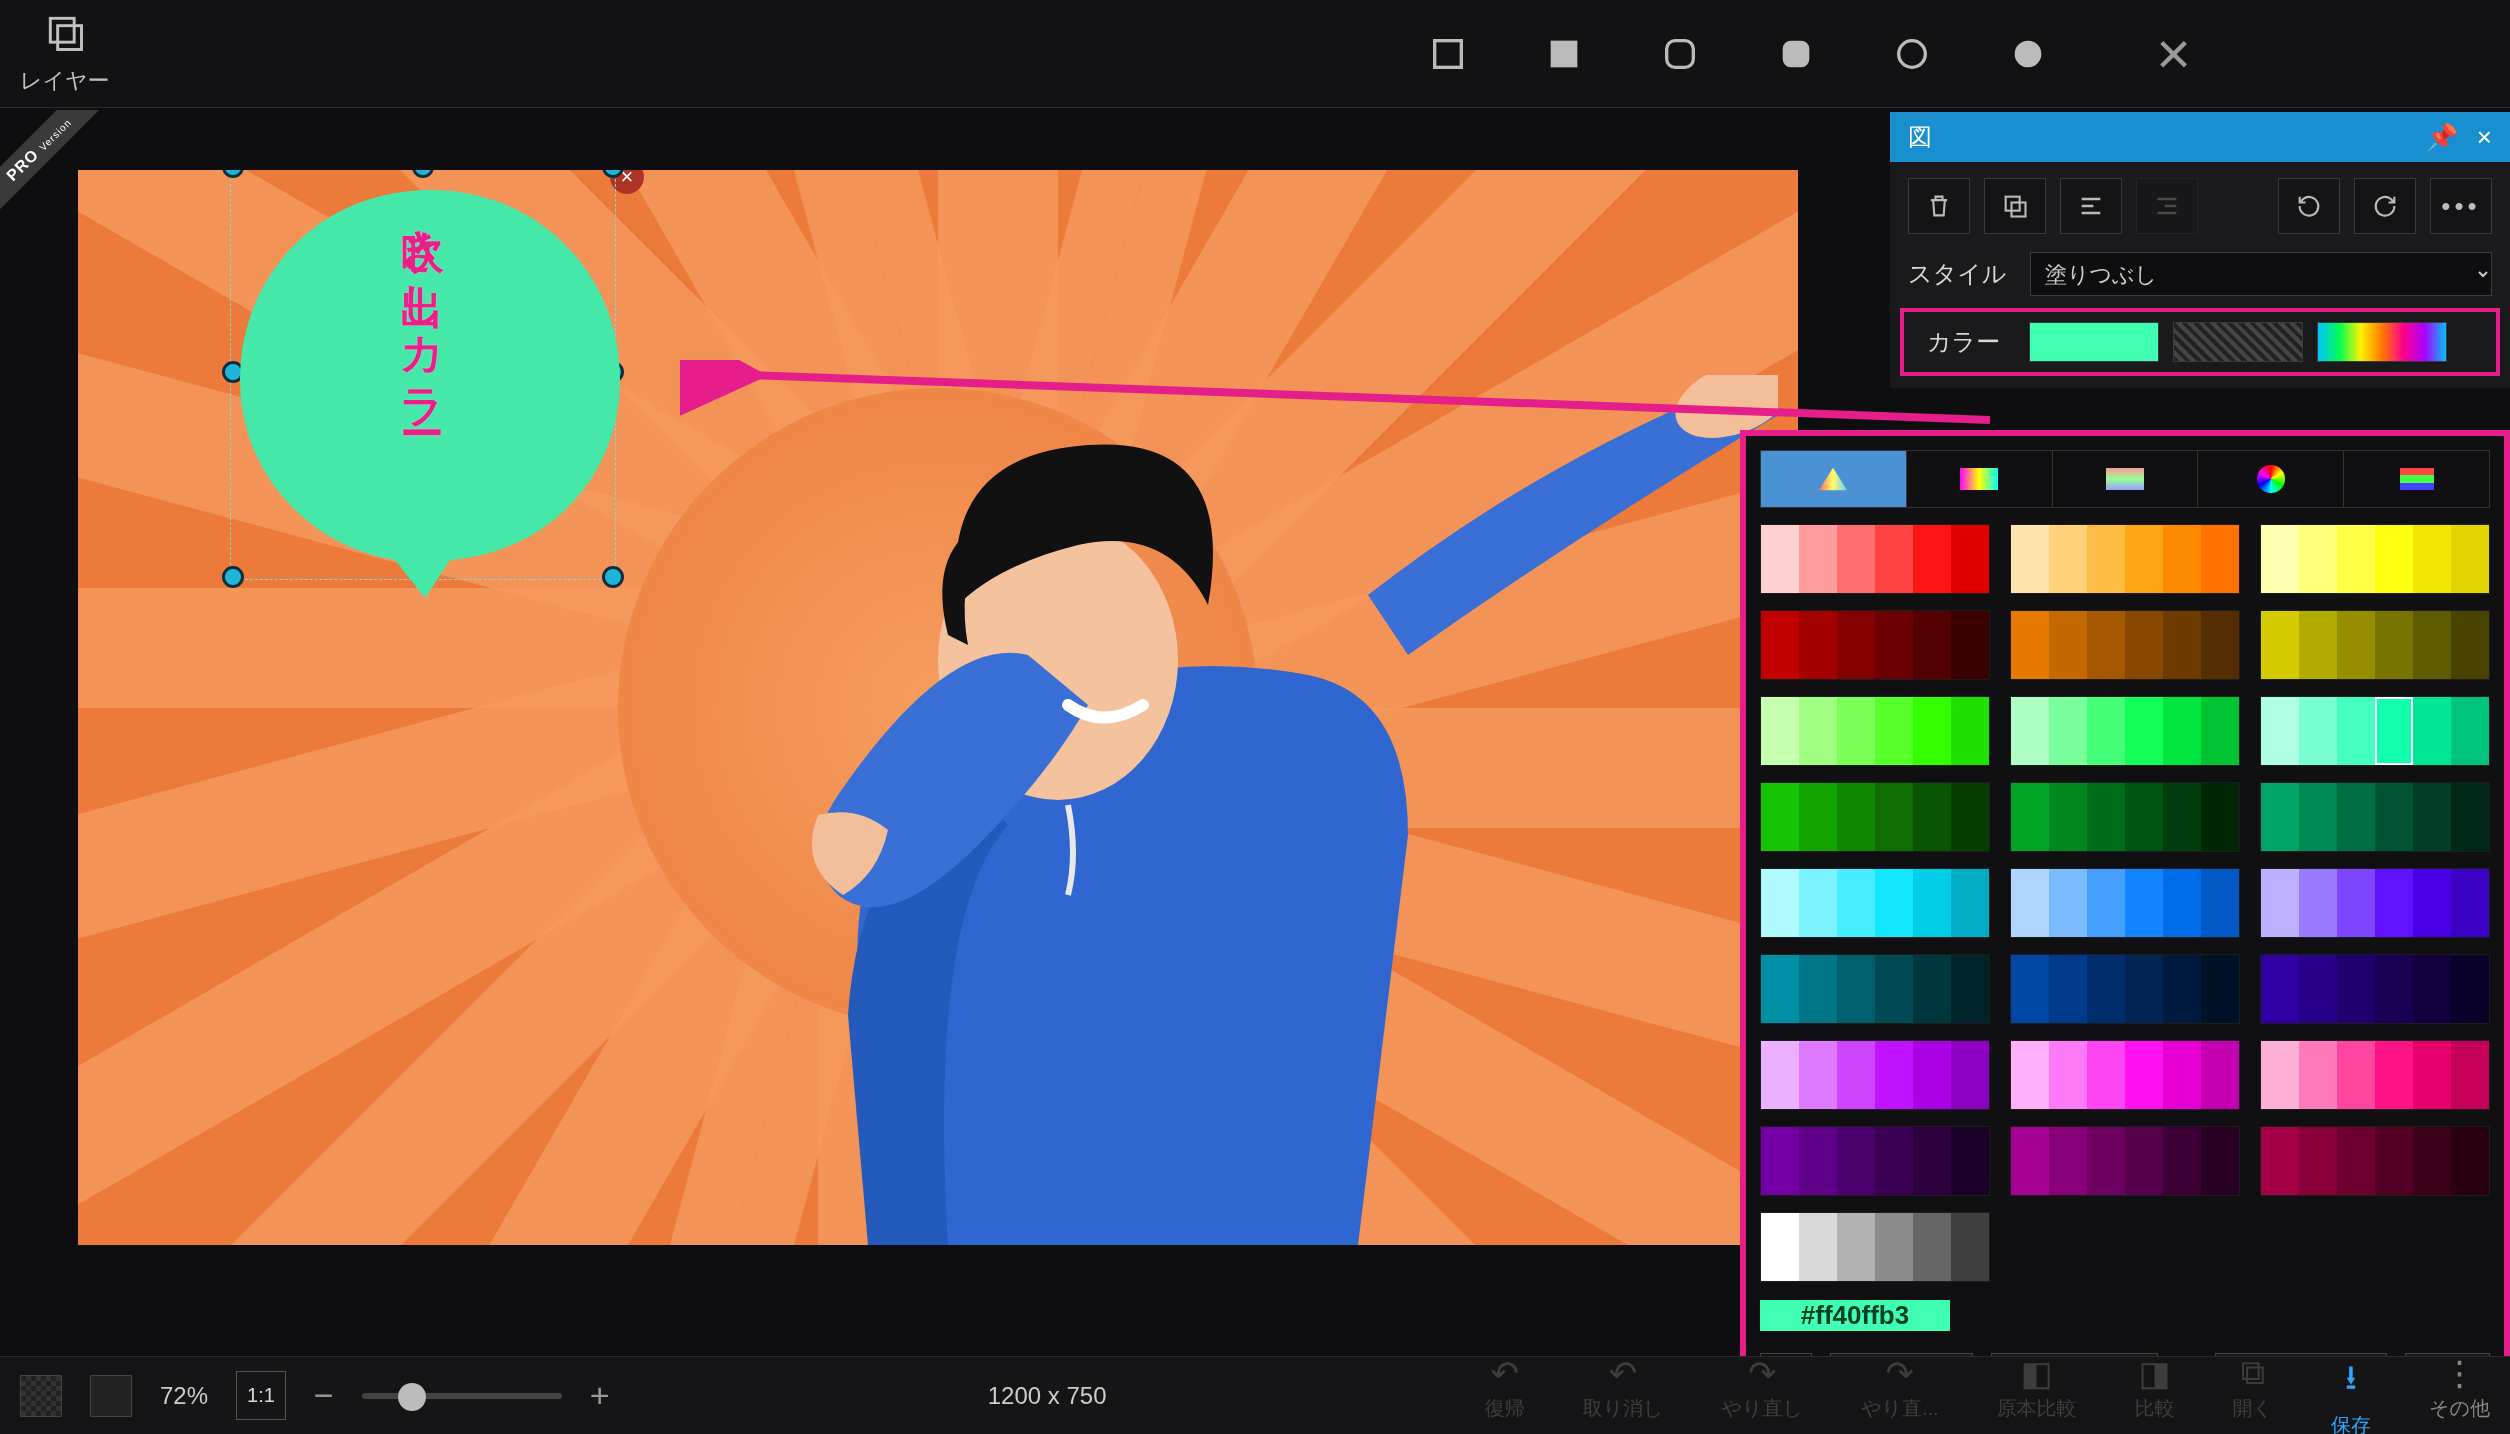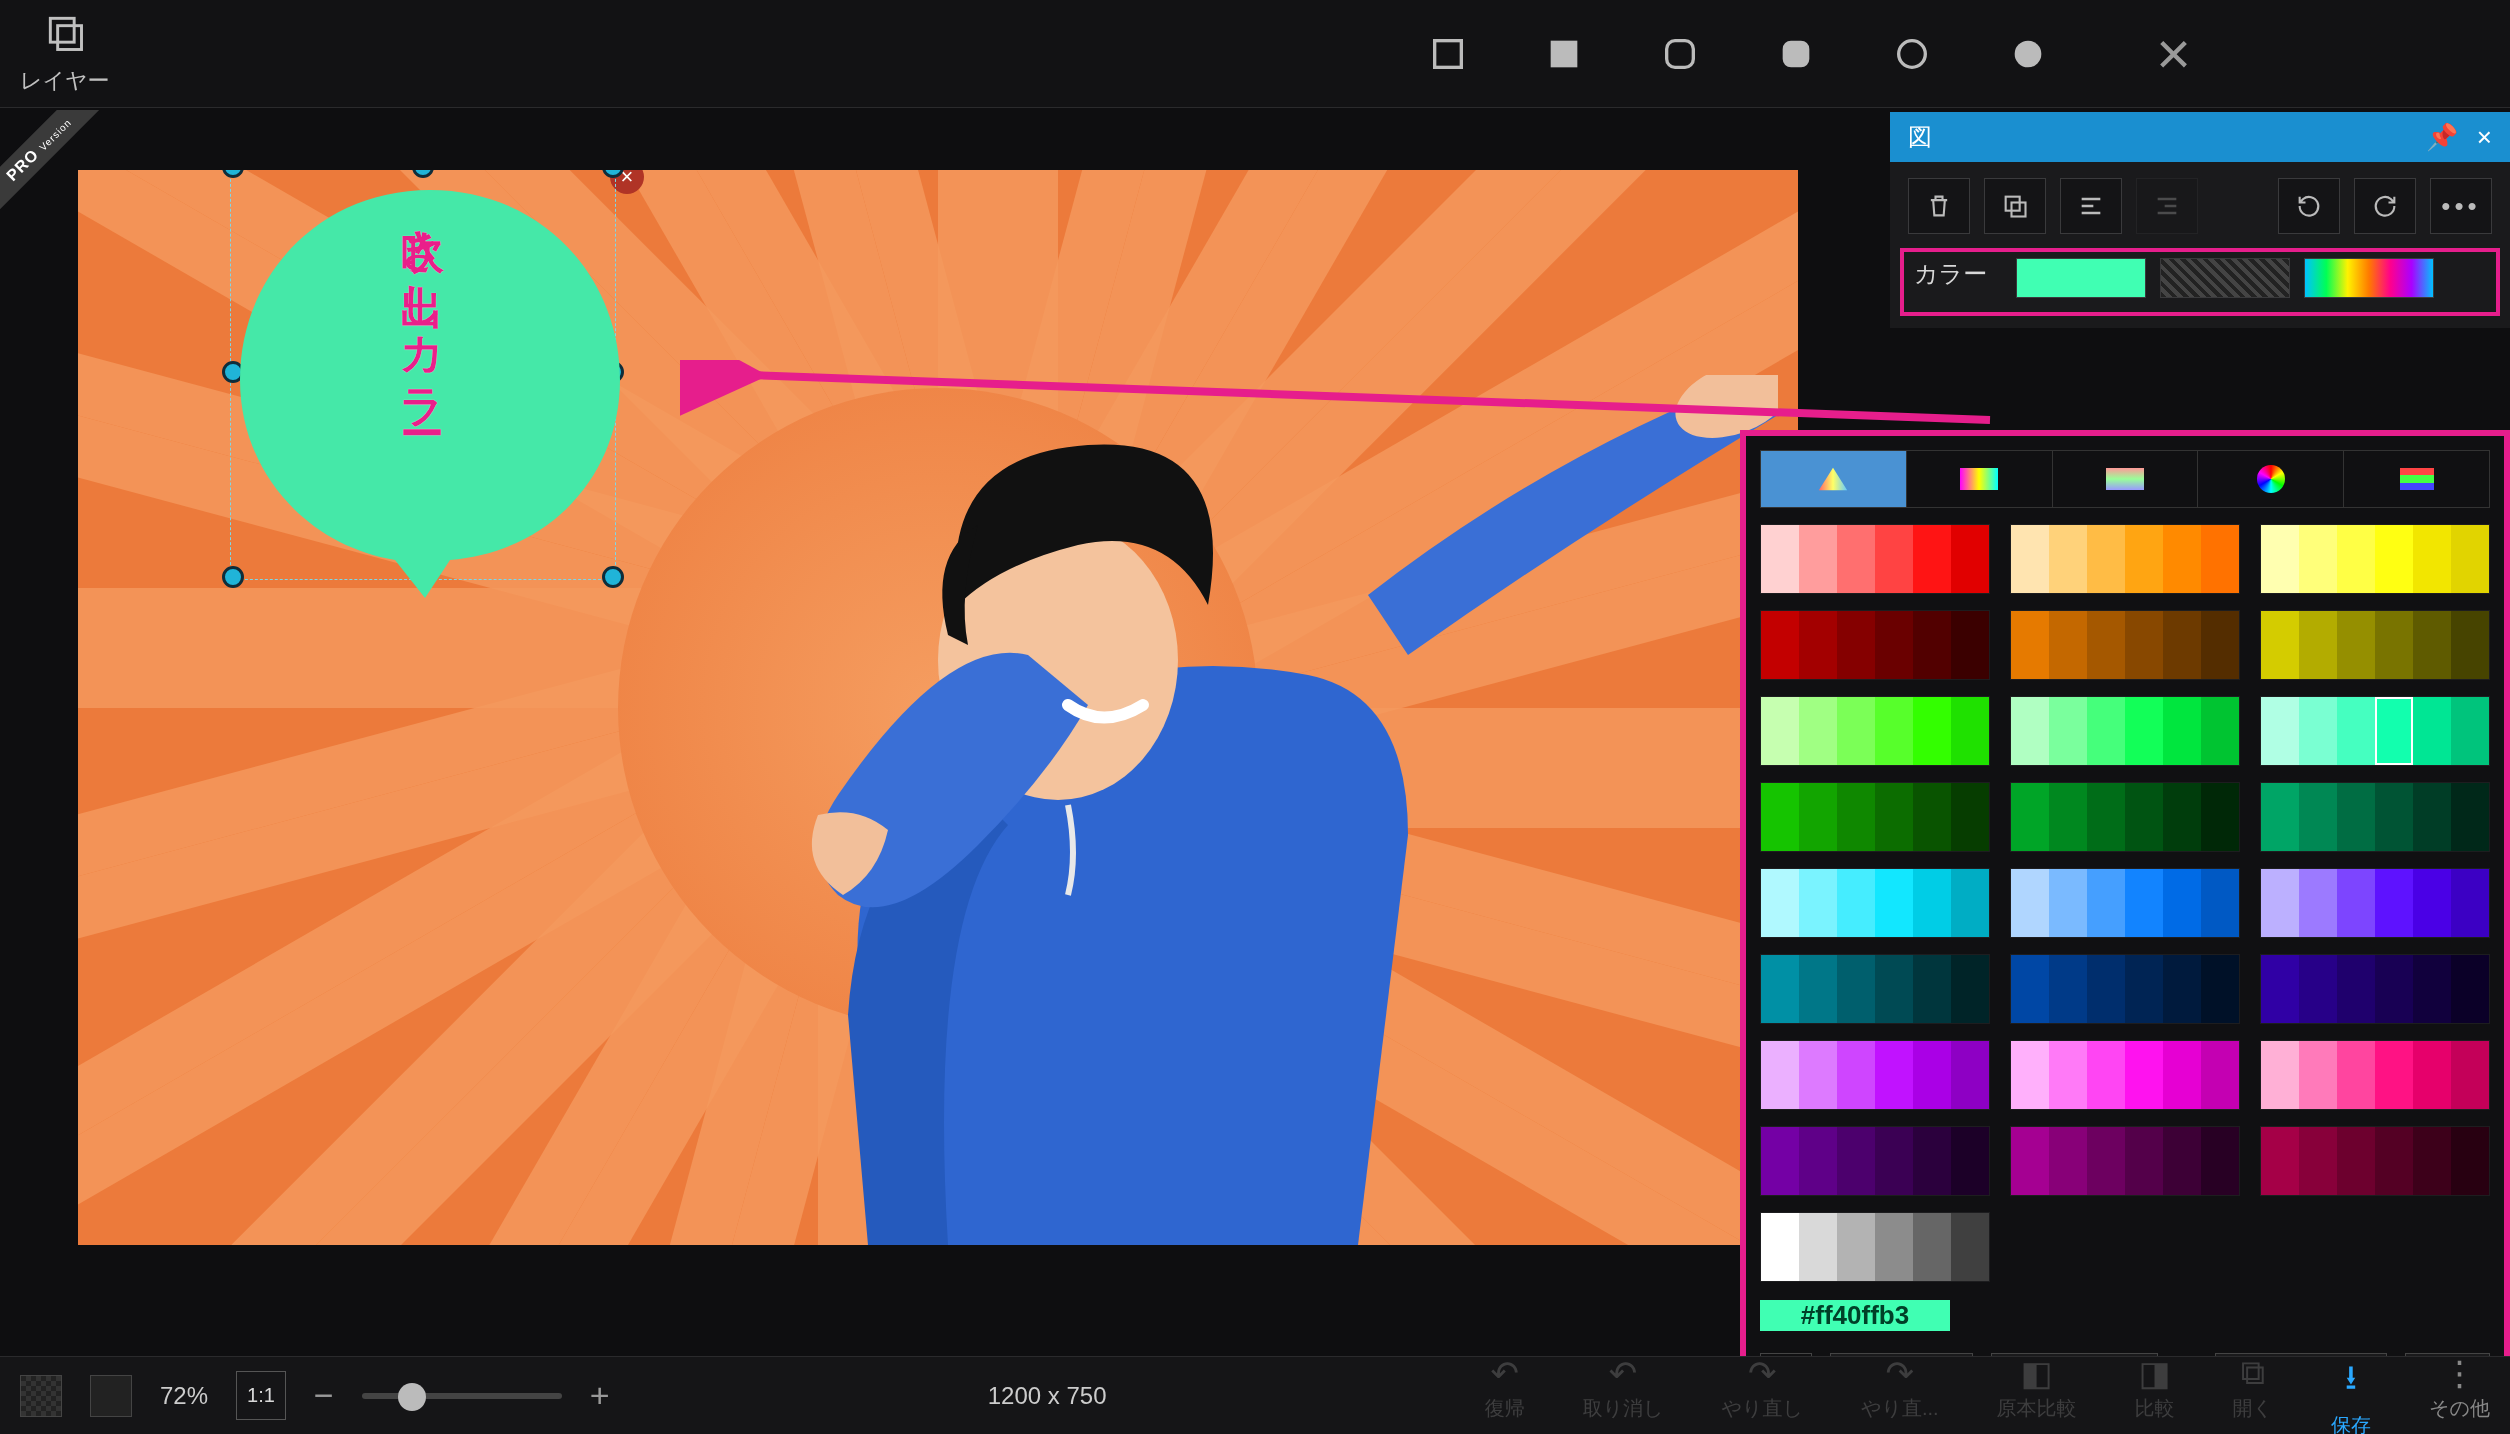--- a/index.html
+++ b/index.html
@@ -144,21 +144,21 @@
 .action-btn svg, .action-btn span { color: #bbb; }
 .check-row { display: flex; align-items: center; gap: 12px; margin-bottom: 14px; }
 .check-row input { width: 26px; height: 26px; accent-color: #1a8fd0; }
 .check-row label { font-size: 24px; }
 .style-row { display: flex; align-items: center; gap: 12px; margin-bottom: 16px; }
 .style-row .lbl { font-size: 24px; width: 110px; }
 .style-row select {
   flex: 1; height: 44px; background: #0e0e10; color: #ccc;
   border: 1px solid #3a3a3c; font-size: 22px; padding: 0 10px;
 }
-.color-row { display: flex; align-items: flex-start; gap: 14px; height: 48px; }
+.color-row { display: flex; align-items: center; gap: 14px; height: 48px; margin-left: 13px; }
 .color-row .lbl { font-size: 24px; width: 88px; }
 .color-swatch {
   height: 40px; border: 1px solid #3a3a3c;
 }
 .swatch-current { width: 130px; background: #40ffb3; }
 .swatch-hatch { width: 130px; background: repeating-linear-gradient(45deg,#222,#222 4px,#444 4px,#444 8px); }
 .swatch-rainbow { width: 130px; background: linear-gradient(90deg,#00c2ff,#00ff55,#fff200,#ff7a00,#ff008c,#aa00ff,#00c2ff); }
 
 
 .color-popup {
@@ -410,20 +410,26 @@
           <svg width="28" height="28" viewBox="0 0 24 24" stroke="#bbb" fill="none" stroke-width="1.8">
             <path d="M20 12a8 8 0 1 1-3-6l3 3M20 4v5h-5"></path>
           </svg>
         </div>
       <div class="action-btn">
           <span style="font-size:26px;letter-spacing:4px">•••</span>
         </div>
     </div>
 
 
+    <div class="style-row">
+      <span class="lbl">スタイル</span>
+      <select>
+        <option>塗りつぶし</option>
+      </select>
+    </div>
 
     <div style="border:4px solid #e61e8c;padding:6px 10px;margin:-4px -8px">
       <div class="color-row">
         <span class="lbl">カラー</span>
         <div class="color-swatch swatch-current"></div>
         <div class="color-swatch swatch-hatch"></div>
         <div class="color-swatch swatch-rainbow"></div>
       </div>
     </div>
   </div>

